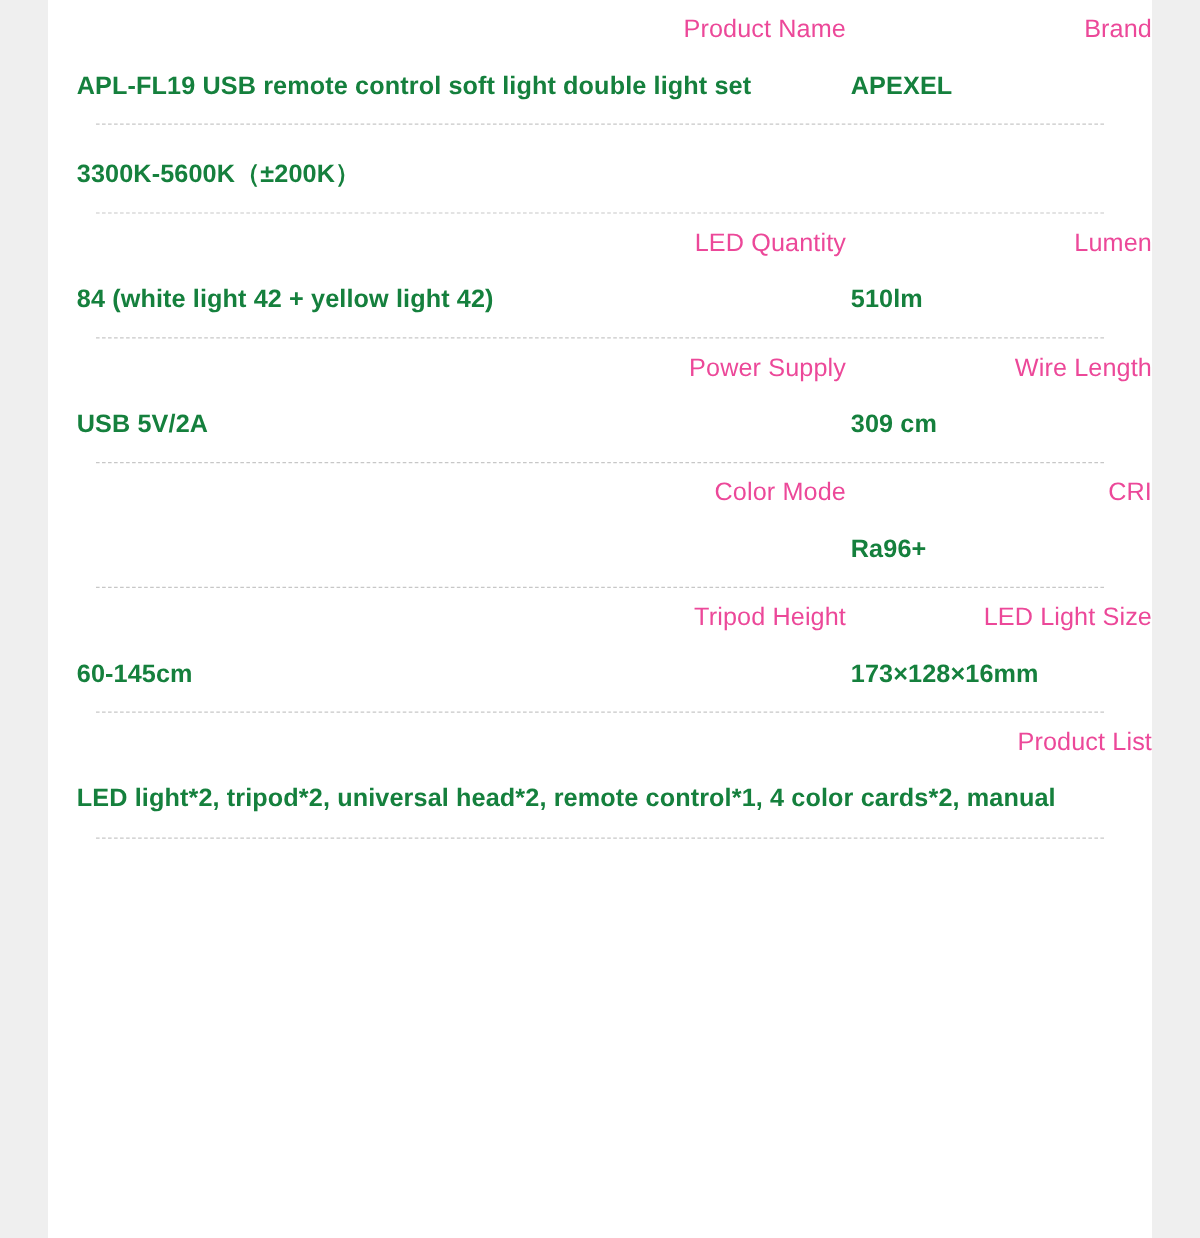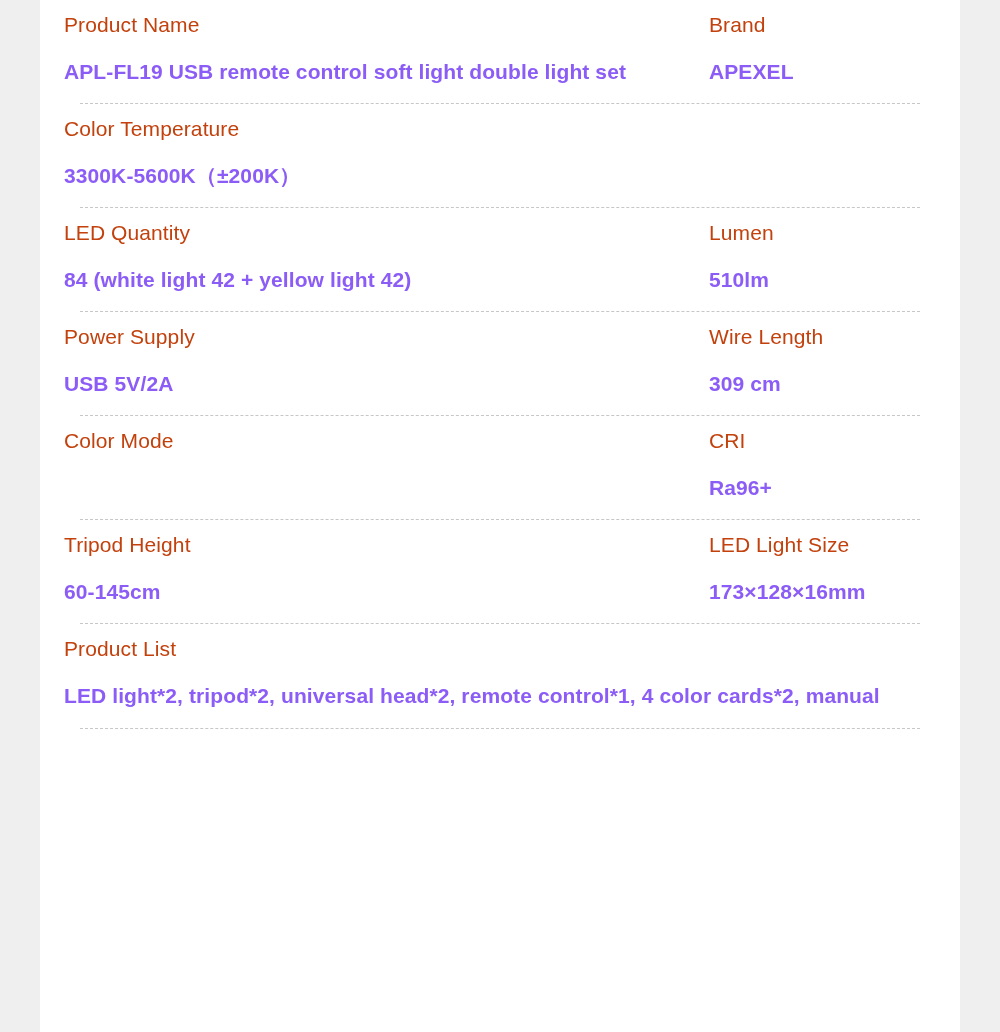--- a/index.html
+++ b/index.html
@@ -42,29 +42,30 @@
     padding-left: 24px;
   }
   .col-right {
     width: 255px;
     box-sizing: border-box;
     padding-left: 4px;
   }
   .field-label {
     font-size: 21px;
     font-weight: 400;
-    color: #c2410c;
+    color: #ec4899;
     line-height: 30px;
     letter-spacing: 0.1px;
     white-space: nowrap;
+    text-align: right;
   }
   .field-value {
     font-size: 21px;
     font-weight: 700;
-    color: #8b5cf6;
+    color: #15803d;
     line-height: 30px;
     letter-spacing: 0.1px;
     margin-top: 17px;
     white-space: nowrap;
   }
   .field-value.wide {
     white-space: nowrap;
   }
   .divider {
     margin: 16px 0 0 40px;
@@ -95,21 +96,20 @@
           <div class="field-label">Brand</div>
           <div class="field-value">APEXEL</div>
         </div>
       </div>
       <div class="divider"></div>
     </div>
 
     <div class="spec-row">
       <div class="row-grid">
         <div class="col-left">
-          <div class="field-label">Color Temperature</div>
           <div class="field-value">3300K-5600K（±200K）</div>
         </div>
       </div>
       <div class="divider"></div>
     </div>
 
     <div class="spec-row">
       <div class="row-grid">
         <div class="col-left">
           <div class="field-label">LED Quantity</div>

